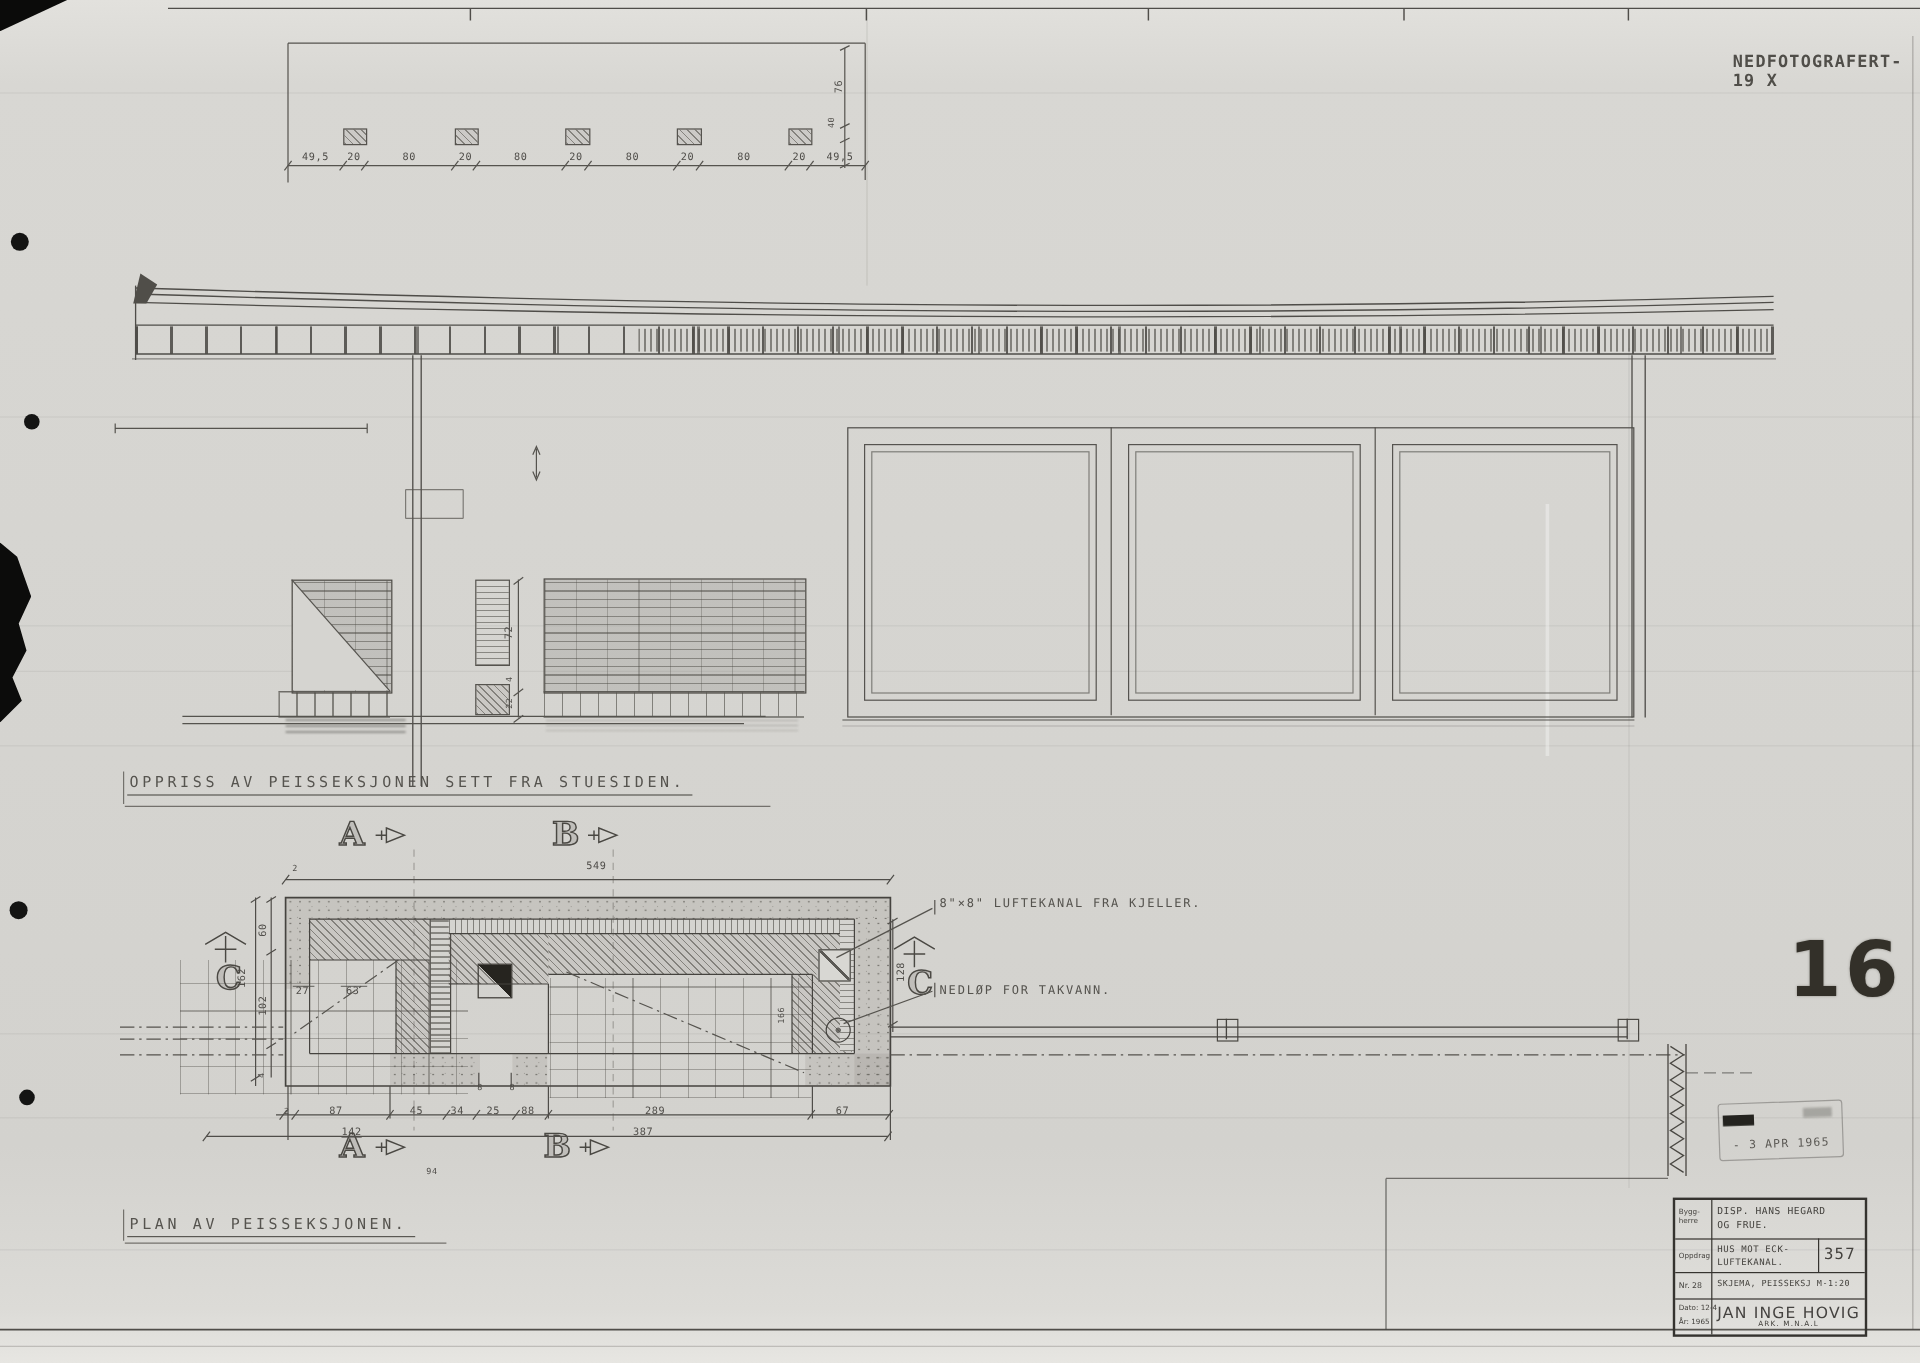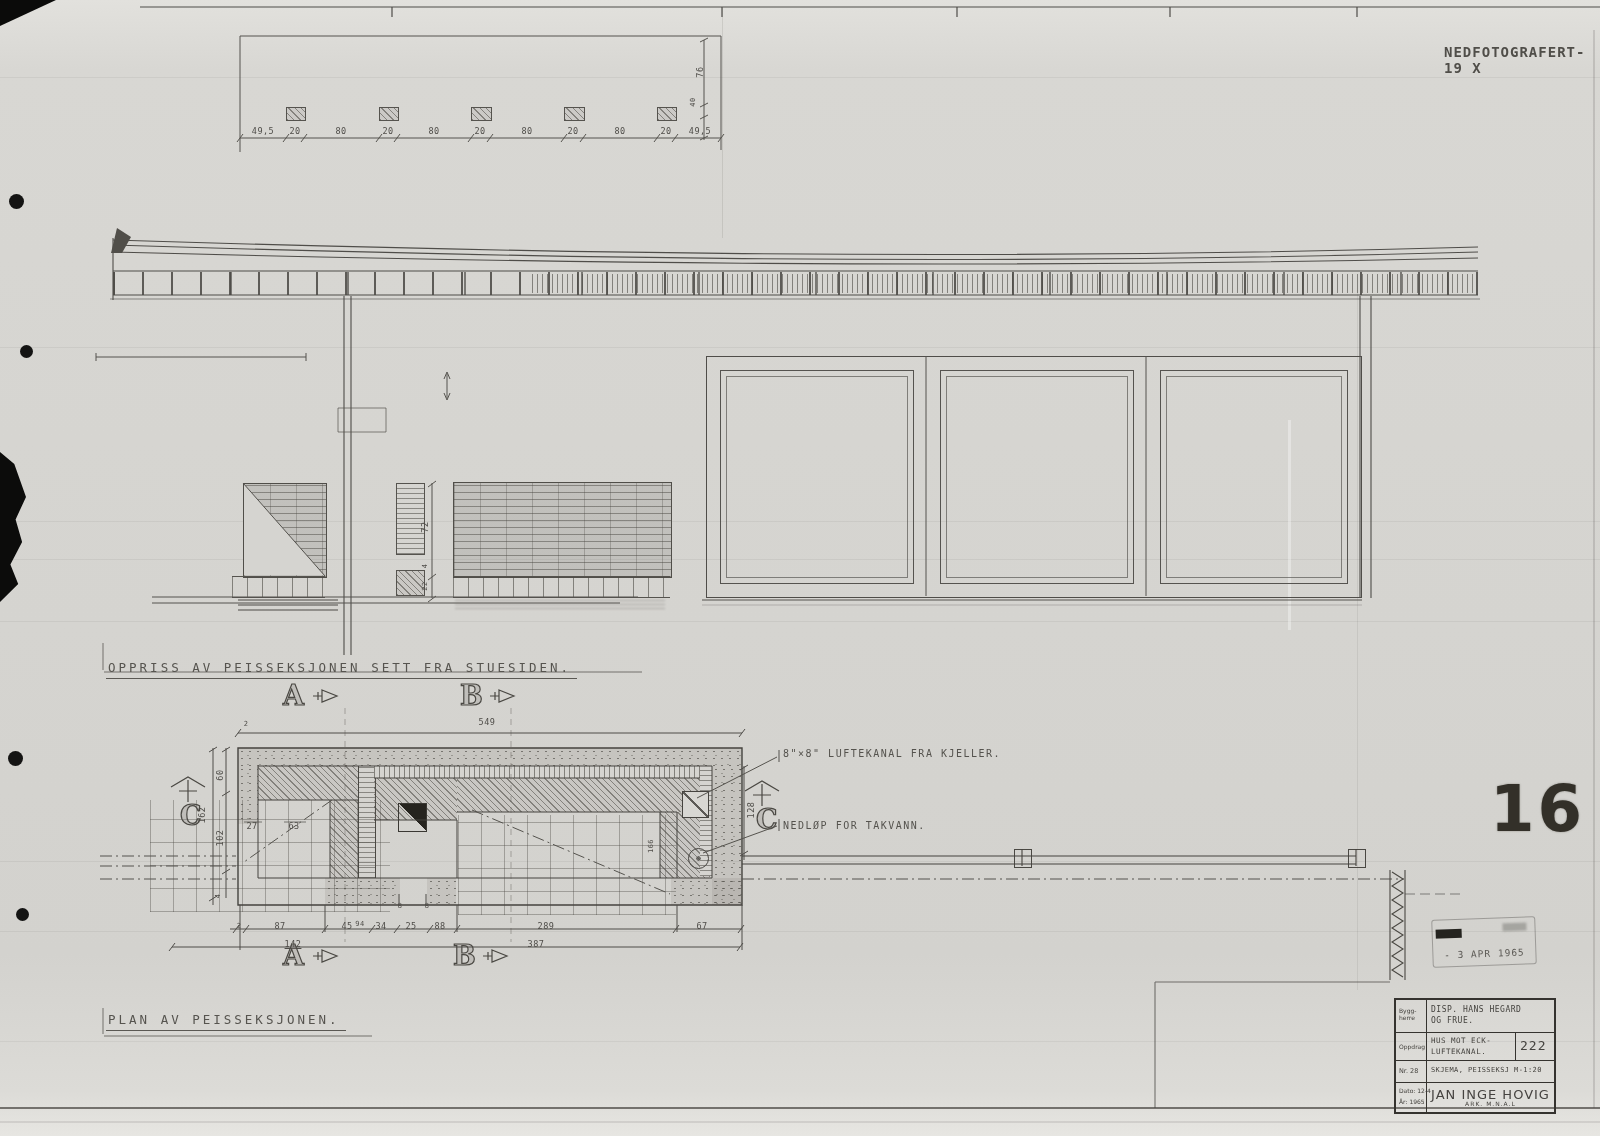--- a/index.html
+++ b/index.html
@@ -109,21 +109,21 @@
     <div class="abs" style="left:940px;top:370px;width:192px;height:212px;border:1.2px solid #55534f;"></div>
     <div class="abs" style="left:946px;top:376px;width:180px;height:200px;border:1px solid rgba(80,78,74,.65);"></div>
     <div class="abs" style="left:1160px;top:370px;width:186px;height:212px;border:1.2px solid #55534f;"></div>
     <div class="abs" style="left:1166px;top:376px;width:174px;height:200px;border:1px solid rgba(80,78,74,.65);"></div>
 
     <span class="dimr" style="left:425px;top:527px;">72</span>
     <span class="dimr f7" style="left:425px;top:566px;">4</span>
     <span class="dimr f7" style="left:425px;top:586px;">22</span>
   </div>
 
-  <div class="dtitle" style="left:106px;top:660px;">OPPRISS AV PEISSEKSJONEN SETT FRA STUESIDEN.</div>
+  <div class="dtitle" style="left:106px;top:644px;">OPPRISS AV PEISSEKSJONEN SETT FRA STUESIDEN.</div>
 
   <div>
     <div class="abs stipple" style="left:238px;top:748px;width:504px;height:18px;"></div>
     <div class="abs stipple" style="left:712px;top:766px;width:30px;height:139px;"></div>
     <div class="abs stipple" style="left:238px;top:766px;width:20px;height:58px;"></div>
     <div class="abs stipple" style="left:325px;top:878px;width:75px;height:27px;"></div>
     <div class="abs stipple" style="left:427px;top:878px;width:29px;height:27px;"></div>
     <div class="abs stipple" style="left:671px;top:878px;width:71px;height:27px;"></div>
 
     <div class="abs tiles" style="left:150px;top:800px;width:240px;height:112px;"></div>
@@ -138,42 +138,42 @@
     <div class="abs slats" style="left:374px;top:766px;width:326px;height:12px;background-color:#d5d4d0;"></div>
     <div class="abs rungs" style="left:700px;top:770px;width:12px;height:106px;background-color:#d5d4d0;"></div>
 
     <div class="abs" style="left:398px;top:803px;width:27px;height:27px;border:1.2px solid #3a3833;background:linear-gradient(225deg,#26241f 0 50%,transparent 50%);"></div>
     <div class="abs" style="left:682px;top:791px;width:25px;height:25px;border:1.2px solid #45433f;background:linear-gradient(45deg,transparent 47%,rgba(60,58,54,.8) 47% 53%,transparent 53%),#d8d7d3;"></div>
     <div class="abs" style="left:688px;top:848px;width:19px;height:19px;border:1.1px solid #45433f;border-radius:50%;background:radial-gradient(rgba(70,68,64,.7) 2px,transparent 2.5px);"></div>
 
     <div class="abs" style="left:1014px;top:849px;width:16px;height:17px;border:1.2px solid #4a4843;"></div>
     <div class="abs" style="left:1348px;top:849px;width:16px;height:17px;border:1.2px solid #4a4843;"></div>
 
-    <span class="dimc" style="left:487px;top:722px;">549</span>
+    <span class="dimc" style="left:497px;top:722px;">549</span>
     <span class="dimc f7" style="left:246px;top:724px;">2</span>
     <span class="dimr" style="left:220px;top:775px;">60</span>
     <span class="dimr" style="left:220px;top:838px;">102</span>
     <span class="dimr" style="left:202px;top:815px;">162</span>
     <span class="dimr f7" style="left:218px;top:896px;">4</span>
     <span class="dimr" style="left:751px;top:810px;">128</span>
     <span class="dimr f7" style="left:651px;top:846px;">166</span>
     <span class="dimc" style="left:252px;top:826px;">27</span>
     <span class="dimc" style="left:294px;top:826px;">63</span>
     <span class="dimc f7" style="left:400px;top:906px;">8</span>
     <span class="dimc f7" style="left:427px;top:906px;">8</span>
     <span class="dimc f7" style="left:239px;top:926px;">2</span>
     <span class="dimc" style="left:280px;top:926px;">87</span>
     <span class="dimc" style="left:347px;top:926px;">45</span>
     <span class="dimc" style="left:381px;top:926px;">34</span>
     <span class="dimc" style="left:411px;top:926px;">25</span>
     <span class="dimc" style="left:440px;top:926px;">88</span>
     <span class="dimc" style="left:546px;top:926px;">289</span>
     <span class="dimc" style="left:702px;top:926px;">67</span>
     <span class="dimc" style="left:293px;top:944px;text-decoration:underline;">142</span>
-    <span class="dimc f7" style="left:360px;top:924px;">94</span>
+    <span class="dimc f7" style="left:360px;top:976px;">94</span>
     <span class="dimc" style="left:536px;top:944px;">387</span>
   </div>
 
   <div class="note" style="left:783px;top:748px;">8"×8" LUFTEKANAL FRA KJELLER.</div>
   <div class="note" style="left:783px;top:820px;">NEDLØP FOR TAKVANN.</div>
 
   <span class="seclet" style="left:283px;top:680px;">A</span>
   <svg class="abs" style="left:312px;top:686px;" width="28" height="20">
       <path d="M1 10 H10 M6 6 V14 M10 4 L25 10 L10 16 Z" fill="none" stroke="#4a4843" stroke-width="1.2"></path>
     </svg>
@@ -293,21 +293,21 @@
     <div class="abs" style="left:30px;top:0;width:1px;height:112px;background:#35332f;"></div>
     <div class="abs" style="left:119px;top:32px;width:1px;height:28px;background:#35332f;"></div>
 
     <div class="tb-cell pre" style="left:3px;top:7px;width:26px;font-size:6px;">Bygg-
 herre</div>
     <div class="tb-cell pre hand" style="left:35px;top:4px;width:120px;font-size:8px;letter-spacing:.5px;line-height:1.4;">DISP. HANS HEGARD
 OG FRUE.</div>
     <div class="tb-cell" style="left:3px;top:43px;font-size:6px;">Oppdrag</div>
     <div class="tb-cell pre hand" style="left:35px;top:35px;width:82px;font-size:7.5px;letter-spacing:.5px;line-height:1.5;">HUS MOT ECK-
 LUFTEKANAL.</div>
-    <div class="tb-cell hand" style="left:124px;top:38px;font-size:13px;letter-spacing:1px;">222</div>
+    <div class="tb-cell hand" style="left:124px;top:38px;font-size:13px;letter-spacing:1px;">357</div>
     <div class="tb-cell" style="left:3px;top:67px;font-size:6.5px;">Nr. 28</div>
     <div class="tb-cell hand" style="left:35px;top:66px;font-size:7px;letter-spacing:.4px;">SKJEMA, PEISSEKSJ M-1:20</div>
     <div class="tb-cell" style="left:3px;top:87px;font-size:6px;">Dato: 12-4</div>
     <div class="tb-cell" style="left:3px;top:98px;font-size:6px;">År: 1965</div>
     <div class="tb-cell" style="left:31px;top:87px;width:127px;text-align:center;font-size:13px;letter-spacing:1px;color:#454340;">JAN INGE HOVIG</div>
     <div class="tb-cell" style="left:31px;top:100px;width:127px;text-align:center;font-size:6px;letter-spacing:1px;">ARK. M.N.A.L</div>
   </div>
 
 </div>
 

